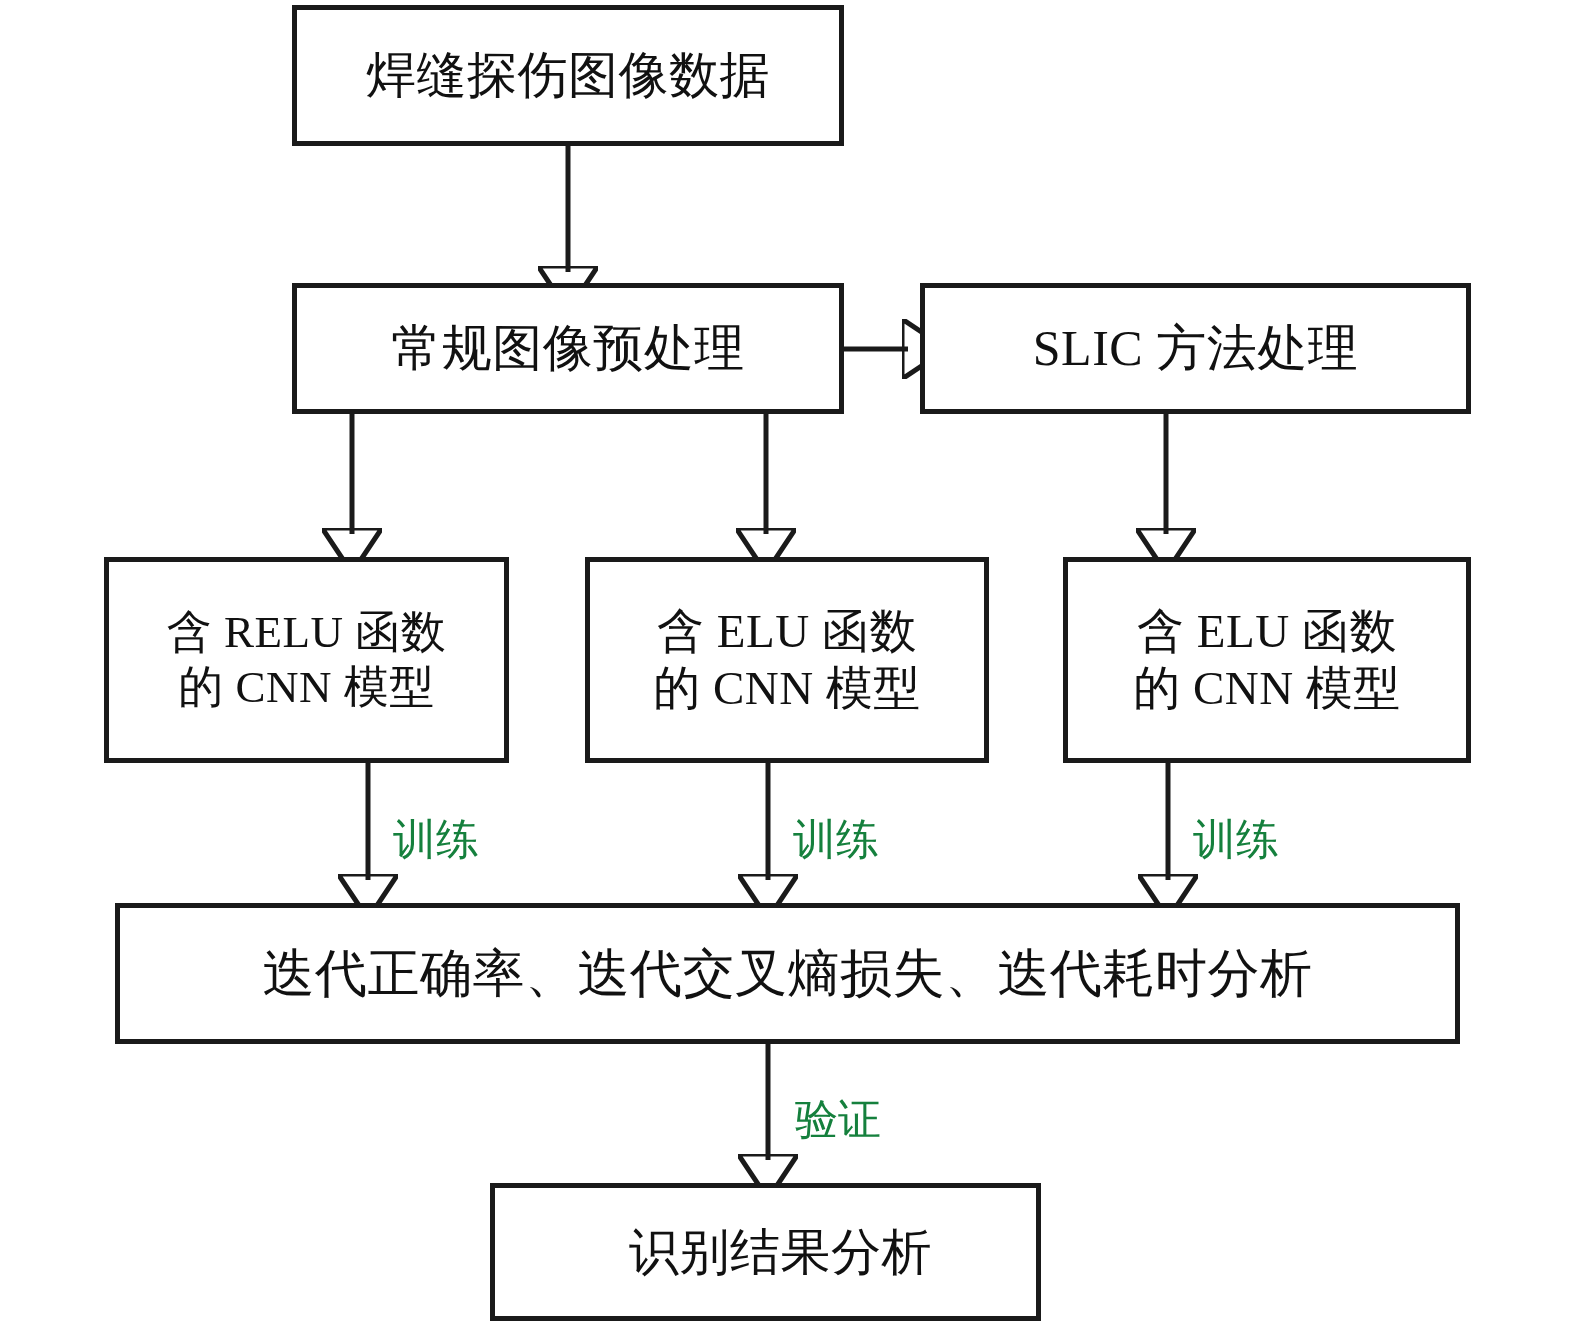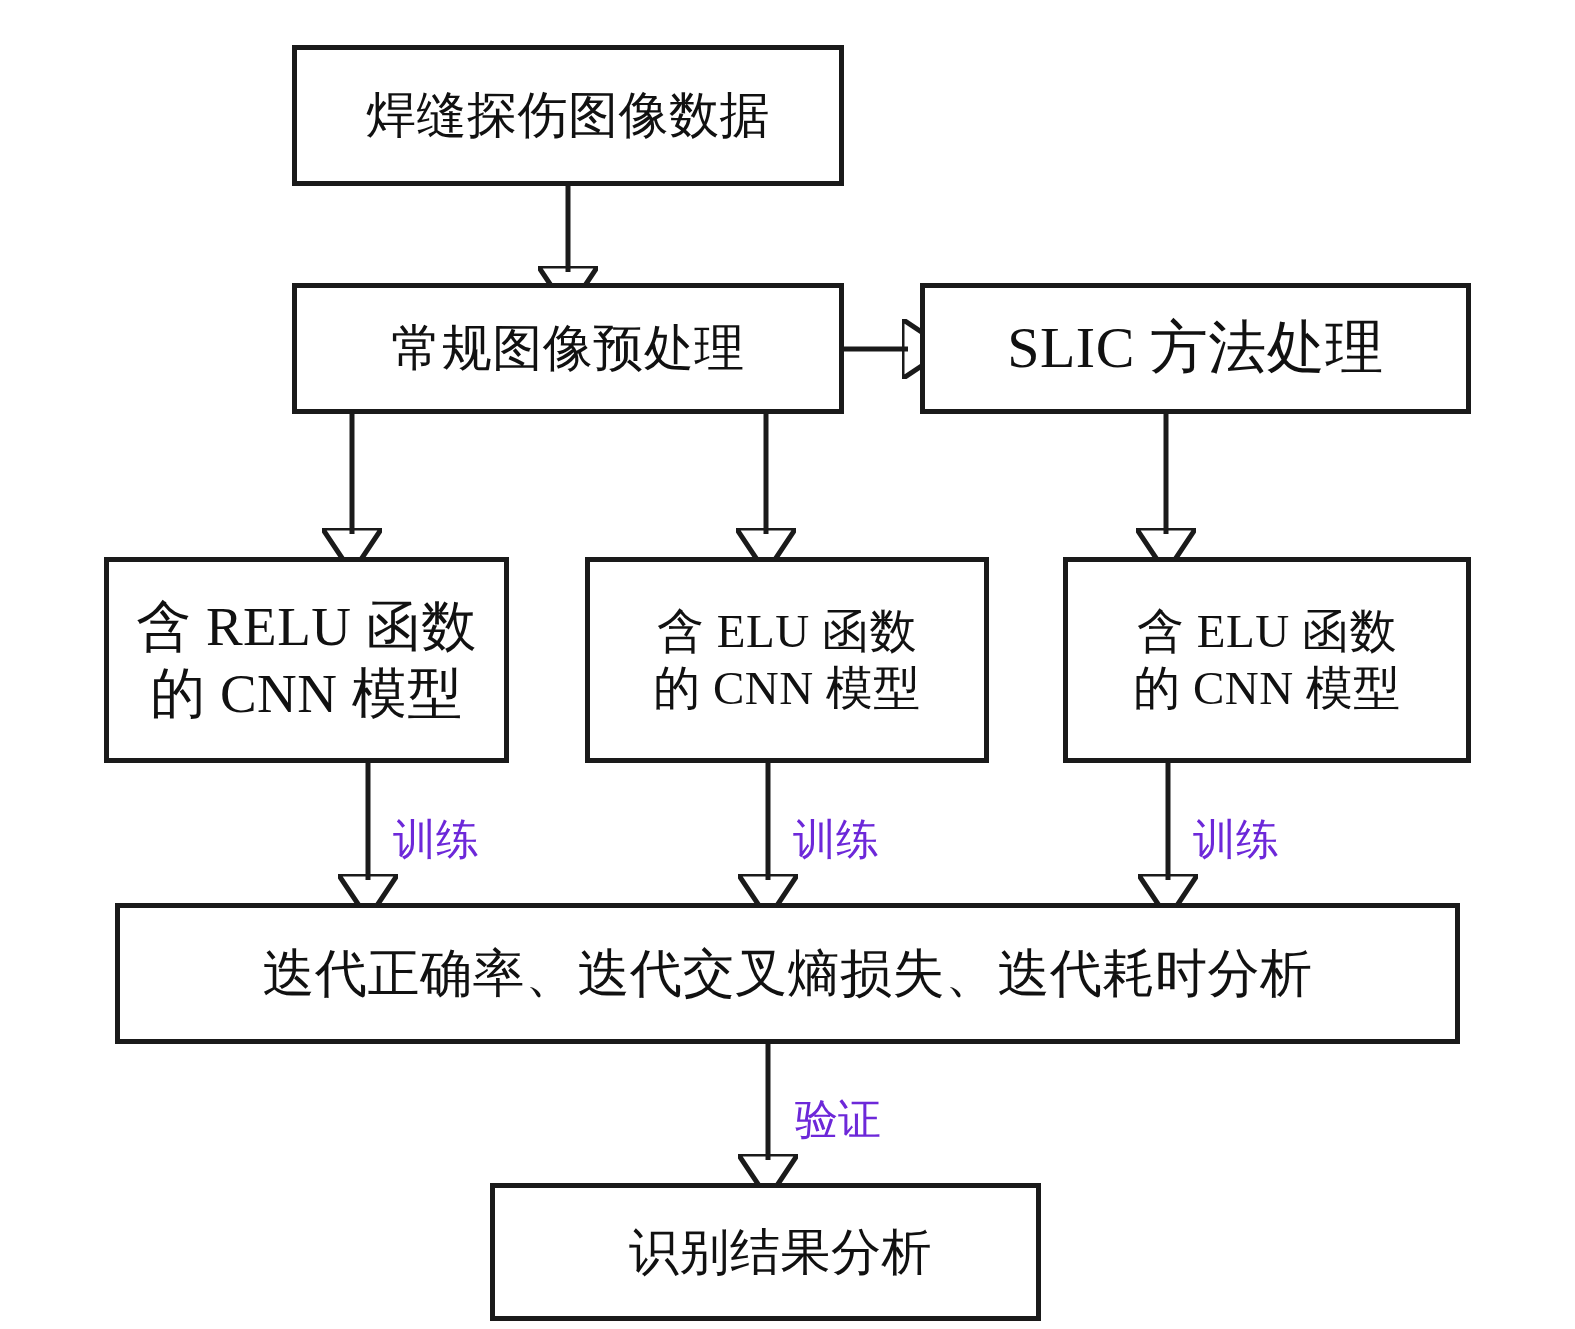--- a/index.html
+++ b/index.html
@@ -28,33 +28,33 @@
     line-height: 1.22;
     letter-spacing: 0.5px;
   }
   .node .txt {
     display: block;
     white-space: pre-line;
     padding: 0 6px;
   }
 
   
-  #n-data      { left: 292px; top: 5px;    width: 552px; height: 141px; font-size: 50px; margin-top: 40px; }
+  #n-data      { left: 292px; top: 5px;    width: 552px; height: 141px; font-size: 50px; }
   #n-prep      { left: 292px; top: 283px;  width: 552px; height: 131px; font-size: 50px; }
-  #n-slic      { left: 920px; top: 283px;  width: 551px; height: 131px; font-size: 58px; }
-  #n-relu      { left: 104px; top: 557px;  width: 405px; height: 206px; font-size: 55px; }
+  #n-slic      { left: 920px; top: 283px;  width: 551px; height: 131px; font-size: 50px; }
+  #n-relu      { left: 104px; top: 557px;  width: 405px; height: 206px; font-size: 45px; }
   #n-elu1      { left: 585px; top: 557px;  width: 404px; height: 206px; font-size: 47px; }
   #n-elu2      { left: 1063px;top: 557px;  width: 408px; height: 206px; font-size: 47px; }
   #n-analysis  { left: 115px; top: 903px;  width: 1345px;height: 141px; font-size: 52px; }
   #n-result    { left: 490px; top: 1183px; width: 551px; height: 138px; font-size: 50px; padding-left: 30px; }
 
   
   .edge-label {
     position: absolute;
-    color: #6d28d9;
+    color: #15803d;
     font-size: 43px;
     line-height: 1;
     white-space: nowrap;
   }
 
   
   #wires {
     position: absolute;
     left: 0;
     top: 0;

